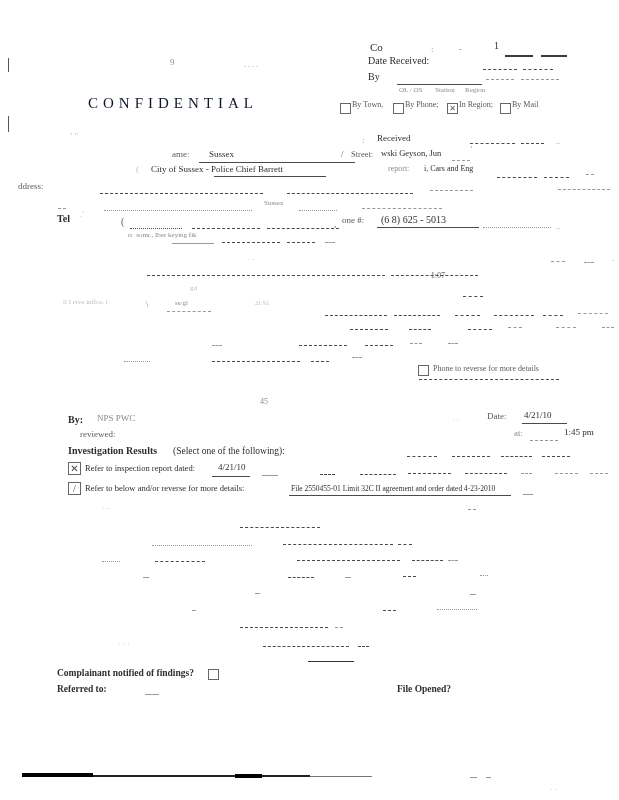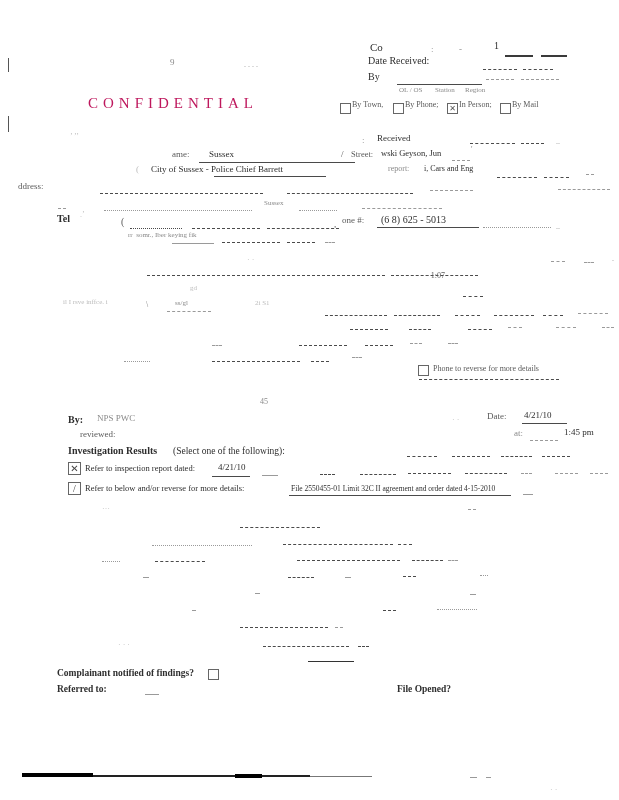--- a/index.html
+++ b/index.html
@@ -3,21 +3,21 @@
 <meta charset="utf-8">
 <style>
   html,body{margin:0;padding:0;background:#ffffff;}
   .page{position:relative;width:619px;height:800px;background:#fff;overflow:hidden;
         font-family:"Liberation Serif",serif;color:#2e2e2e;}
   .t{position:absolute;white-space:pre;font-family:"Liberation Serif",serif;line-height:1.1;}
   .f7{font-size:7px}.f75{font-size:7.5px}.f8{font-size:8px}.f85{font-size:8.5px}
   .f9{font-size:9px}.f95{font-size:9.5px}.f10{font-size:10px}.f11{font-size:11px}.f15{font-size:15px}
   .c1{color:#2e2e2e}.c2{color:#5a5a5a}.c3{color:#8a8a8a}.c4{color:#bdbdbd}
   .b{font-weight:bold}
-  .stamp{letter-spacing:5px;color:#be185d;}
+  .stamp{letter-spacing:5px;color:#0f172a;}
   .d{position:absolute;height:0;border-top:1px dashed #4a4a4a;}
   .dt{border-top-style:dotted;}
   .lt{border-top-color:#9a9a9a;}
   .ds{border-top-style:solid;}
   .hs{position:absolute;height:0;border-top:2px solid #3a3a3a;}
   .vbar{position:absolute;width:1px;background:#555;}
   .bar{position:absolute;background:#000;}
   .cbx{position:absolute;width:9px;height:9px;border:1px solid #666;
        font:8px/9px "Liberation Serif",serif;text-align:center;color:#555;}
   .cbx2{width:11px;height:11px;font:10px/11px "Liberation Serif",serif;color:#444;}
@@ -53,21 +53,21 @@
 
   <span class="t f7 c3" style="left:399px;top:87px">OL / OS</span>
   <span class="t f7 c3" style="left:435px;top:87px">Station</span>
   <span class="t f7 c3" style="left:465px;top:87px">Region</span>
 
   <span class="cbx" style="left:340px;top:103px"></span>
   <span class="t f8 c2" style="left:352px;top:101px">By Town,</span>
   <span class="cbx" style="left:393px;top:103px"></span>
   <span class="t f8 c2" style="left:405px;top:101px">By Phone;</span>
   <span class="cbx" style="left:447px;top:103px">✕</span>
-  <span class="t f8 c2" style="left:459px;top:101px">In Person;</span>
+  <span class="t f8 c2" style="left:459px;top:101px">In Region;</span>
   <span class="cbx" style="left:500px;top:103px"></span>
   <span class="t f8 c2" style="left:512px;top:101px">By Mail</span>
 
   <span class="t f9 c3" style="left:362px;top:136px">:</span>
   <span class="t f9 c1" style="left:377px;top:134px">Received</span>
   <div class="d" style="left:470px;top:143px;width:45px"></div>
   <div class="d" style="left:521px;top:143px;width:23px"></div>
   <span class="t f8 c3" style="left:556px;top:138px">..</span>
 
   <span class="t f9 c2" style="left:172px;top:150px">ame:</span>
@@ -190,21 +190,21 @@
   <div class="d" style="left:320px;top:474px;width:15px"></div>
   <div class="d" style="left:360px;top:474px;width:36px"></div>
   <div class="d" style="left:408px;top:473px;width:43px"></div>
   <div class="d" style="left:465px;top:473px;width:42px"></div>
   <div class="d lt" style="left:521px;top:473px;width:11px"></div>
   <div class="d lt" style="left:555px;top:473px;width:23px"></div>
   <div class="d lt" style="left:590px;top:473px;width:18px"></div>
 
   <span class="cbx cbx2" style="left:68px;top:482px">/</span>
   <span class="t f85 c1" style="left:85px;top:484px">Refer to below and/or reverse for more details:</span>
-  <span class="t f75 c1" style="left:291px;top:485px">File 2550455-01 Limit 32C II agreement and order dated 4-15-2010</span>
+  <span class="t f75 c1" style="left:291px;top:485px">File 2550455-01 Limit 32C II agreement and order dated 4-23-2010</span>
   <div class="d ds" style="left:289px;top:495px;width:222px"></div>
   <div class="d ds lt" style="left:523px;top:494px;width:10px"></div>
 
   <span class="t f8 c4" style="left:102px;top:503px">…</span>
   <div class="d lt" style="left:468px;top:509px;width:8px"></div>
   <div class="d" style="left:240px;top:527px;width:80px"></div>
   <div class="d dt lt" style="left:152px;top:545px;width:100px"></div>
   <div class="d" style="left:283px;top:544px;width:110px"></div>
   <div class="d" style="left:398px;top:544px;width:14px"></div>
   <div class="d dt lt" style="left:102px;top:561px;width:18px"></div>

